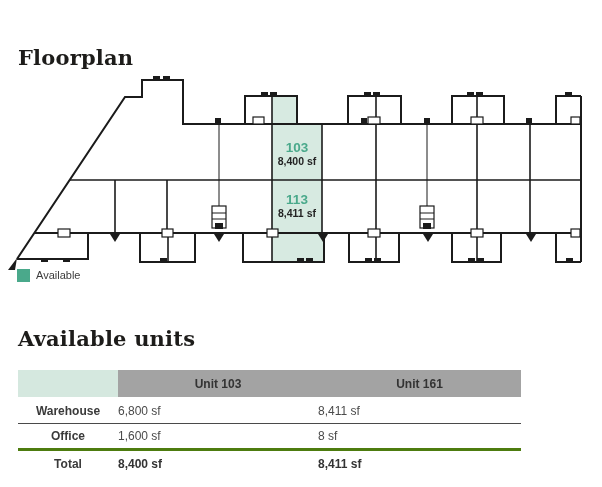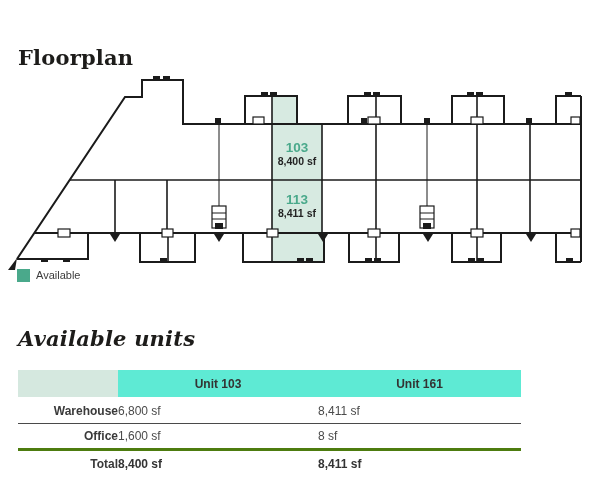--- a/index.html
+++ b/index.html
@@ -7,39 +7,39 @@
     position:relative;width:602px;height:487px;background:#fff;overflow:hidden;
     font-family:"Liberation Sans",sans-serif;
     margin-top:40px;
   }
   .sec-title{
     position:absolute;left:18px;margin:0;
     font-family:"DejaVu Serif",serif;font-weight:700;color:#1d1c1a;
     font-size:21px;letter-spacing:.2px;
   }
   #fp-title{top:5px;}
-  #au-title{top:286px;font-style:italic;}
+  #au-title{top:286px;}
   .fp-svg{position:absolute;left:0;top:36px;}
   .legend{
     position:absolute;left:17px;top:229px;display:flex;align-items:flex-start;gap:6px;
     font-size:11px;color:#3c3c3c;
   }
   .legend .swatch{width:13px;height:13px;background:#4aa98b;display:inline-block;}
   .units-table{
     position:absolute;left:18px;top:330px;width:503px;
     border-collapse:collapse;table-layout:fixed;
     font-size:12px;color:#4a4a4a;
   }
   .units-table th{
-    background:#5eead4;font-weight:700;color:#333;height:23px;
+    background:#a3a3a3;font-weight:700;color:#333;height:23px;
     text-align:center;padding:2px 0;
   }
   .units-table th.corner{background:#d5e8df;}
   .units-table td{text-align:left;padding:5px 0;}
-  .units-table td.rowlabel{text-align:right;font-weight:700;color:#3a3a3a;}
+  .units-table td.rowlabel{text-align:center;font-weight:700;color:#3a3a3a;}
   tr.r-warehouse td{border-bottom:1px solid #4a4a4a;padding-top:7px;}
   tr.r-office td{border-bottom:3px solid #4d7c0f;}
   tr.r-total td{font-weight:700;color:#333;padding-top:6px;padding-bottom:16px;border-bottom:2px solid #444;}
   tr.r-loading td{padding-top:11px;}
   
   .ln{fill:none;stroke:#1b1b1b;}
   .w2{stroke-width:2;}
   .w16{stroke-width:1.6;}
   .w1{stroke-width:1;}
   .door{fill:#fff;stroke:#1b1b1b;stroke-width:1.2;}

